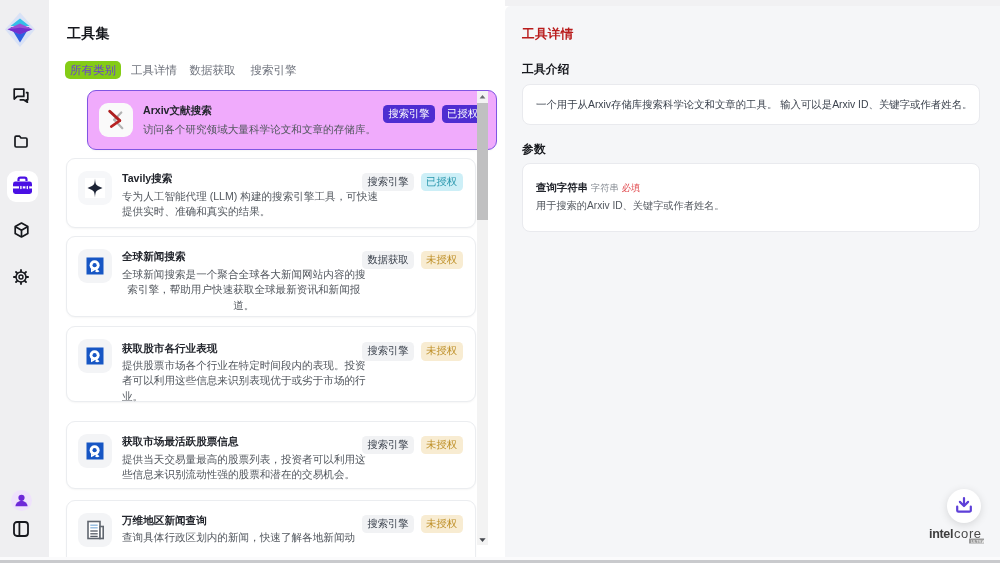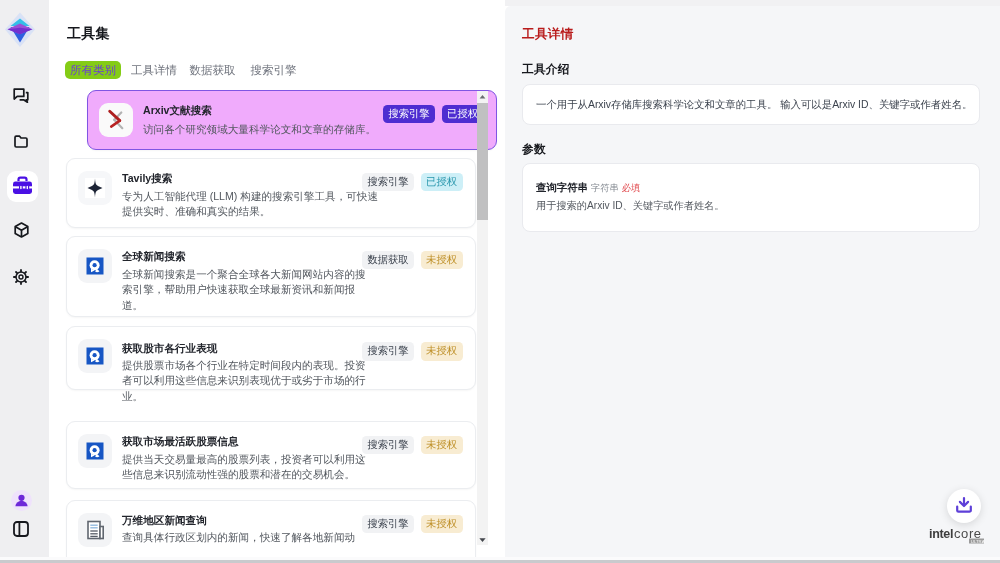--- a/index.html
+++ b/index.html
@@ -156,28 +156,28 @@
   <div class="cicon">
     <svg width="34" height="34" viewBox="0 0 34 34">
       <rect x="8.5" y="8.5" width="17" height="17" fill="#1756c4"></rect>
       <circle cx="16.6" cy="16.2" r="5" fill="#ffffff"></circle>
       <circle cx="16.6" cy="16.2" r="2.1" fill="#1756c4"></circle>
       <path d="M18.5 19.5 L21.5 22.3 C20 23.6 18 23.3 17.2 22.6 Z" fill="#ffffff"></path>
       <path d="M13 19.8 L13 23.2 L16.6 21.6 Z" fill="#ffffff"></path>
     </svg>
   </div>
   <div class="ctitle">全球新闻搜索</div>
-  <div class="cdesc" style="top:30px;">全球新闻搜索是一个聚合全球各大新闻网站内容的搜<br>索引擎，帮助用户快速获取全球最新资讯和新闻报<br>道。</div>
+  <div class="cdesc" style="top:30px;text-align:center;">全球新闻搜索是一个聚合全球各大新闻网站内容的搜<br>索引擎，帮助用户快速获取全球最新资讯和新闻报<br>道。</div>
   <div class="badges">
       <span class="bdg gray">数据获取</span>
       <span class="bdg amber">未授权</span>
     </div>
 </div>
 
-<div class="card" style="top:326px;height:64px;">
+<div class="card" style="top:326px;height:76px;">
   <div class="cicon">
     <svg width="34" height="34" viewBox="0 0 34 34">
       <rect x="8.5" y="8.5" width="17" height="17" fill="#1756c4"></rect>
       <circle cx="16.6" cy="16.2" r="5" fill="#ffffff"></circle>
       <circle cx="16.6" cy="16.2" r="2.1" fill="#1756c4"></circle>
       <path d="M18.5 19.5 L21.5 22.3 C20 23.6 18 23.3 17.2 22.6 Z" fill="#ffffff"></path>
       <path d="M13 19.8 L13 23.2 L16.6 21.6 Z" fill="#ffffff"></path>
     </svg>
   </div>
   <div class="ctitle" style="top:14px;">获取股市各行业表现</div>

